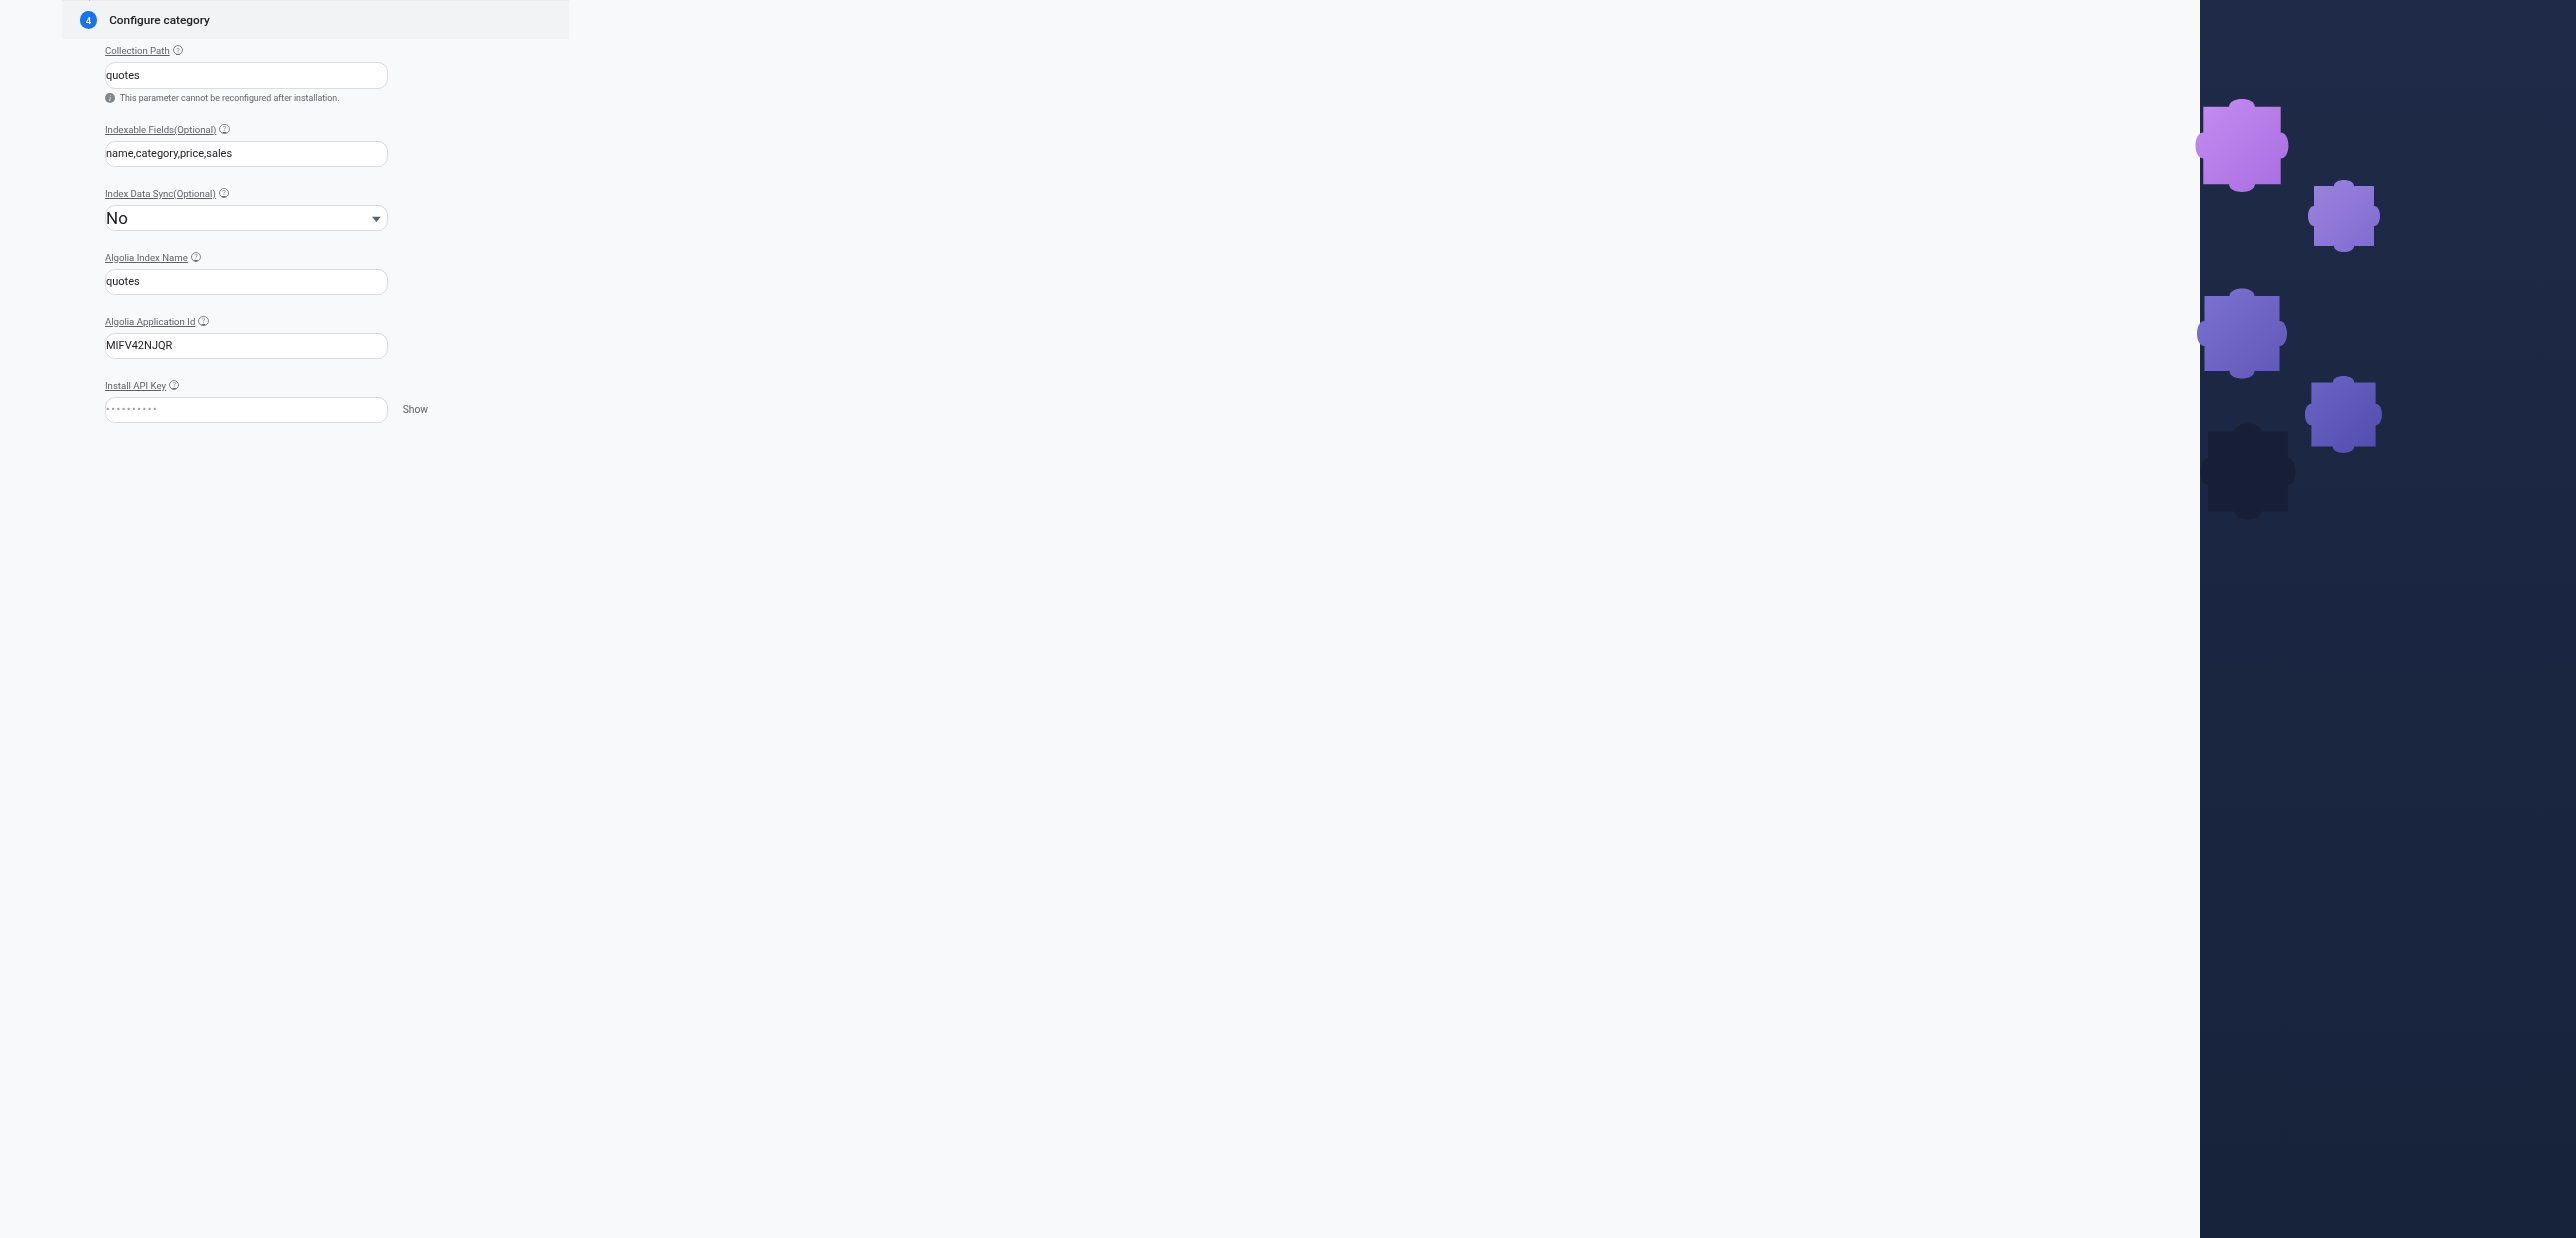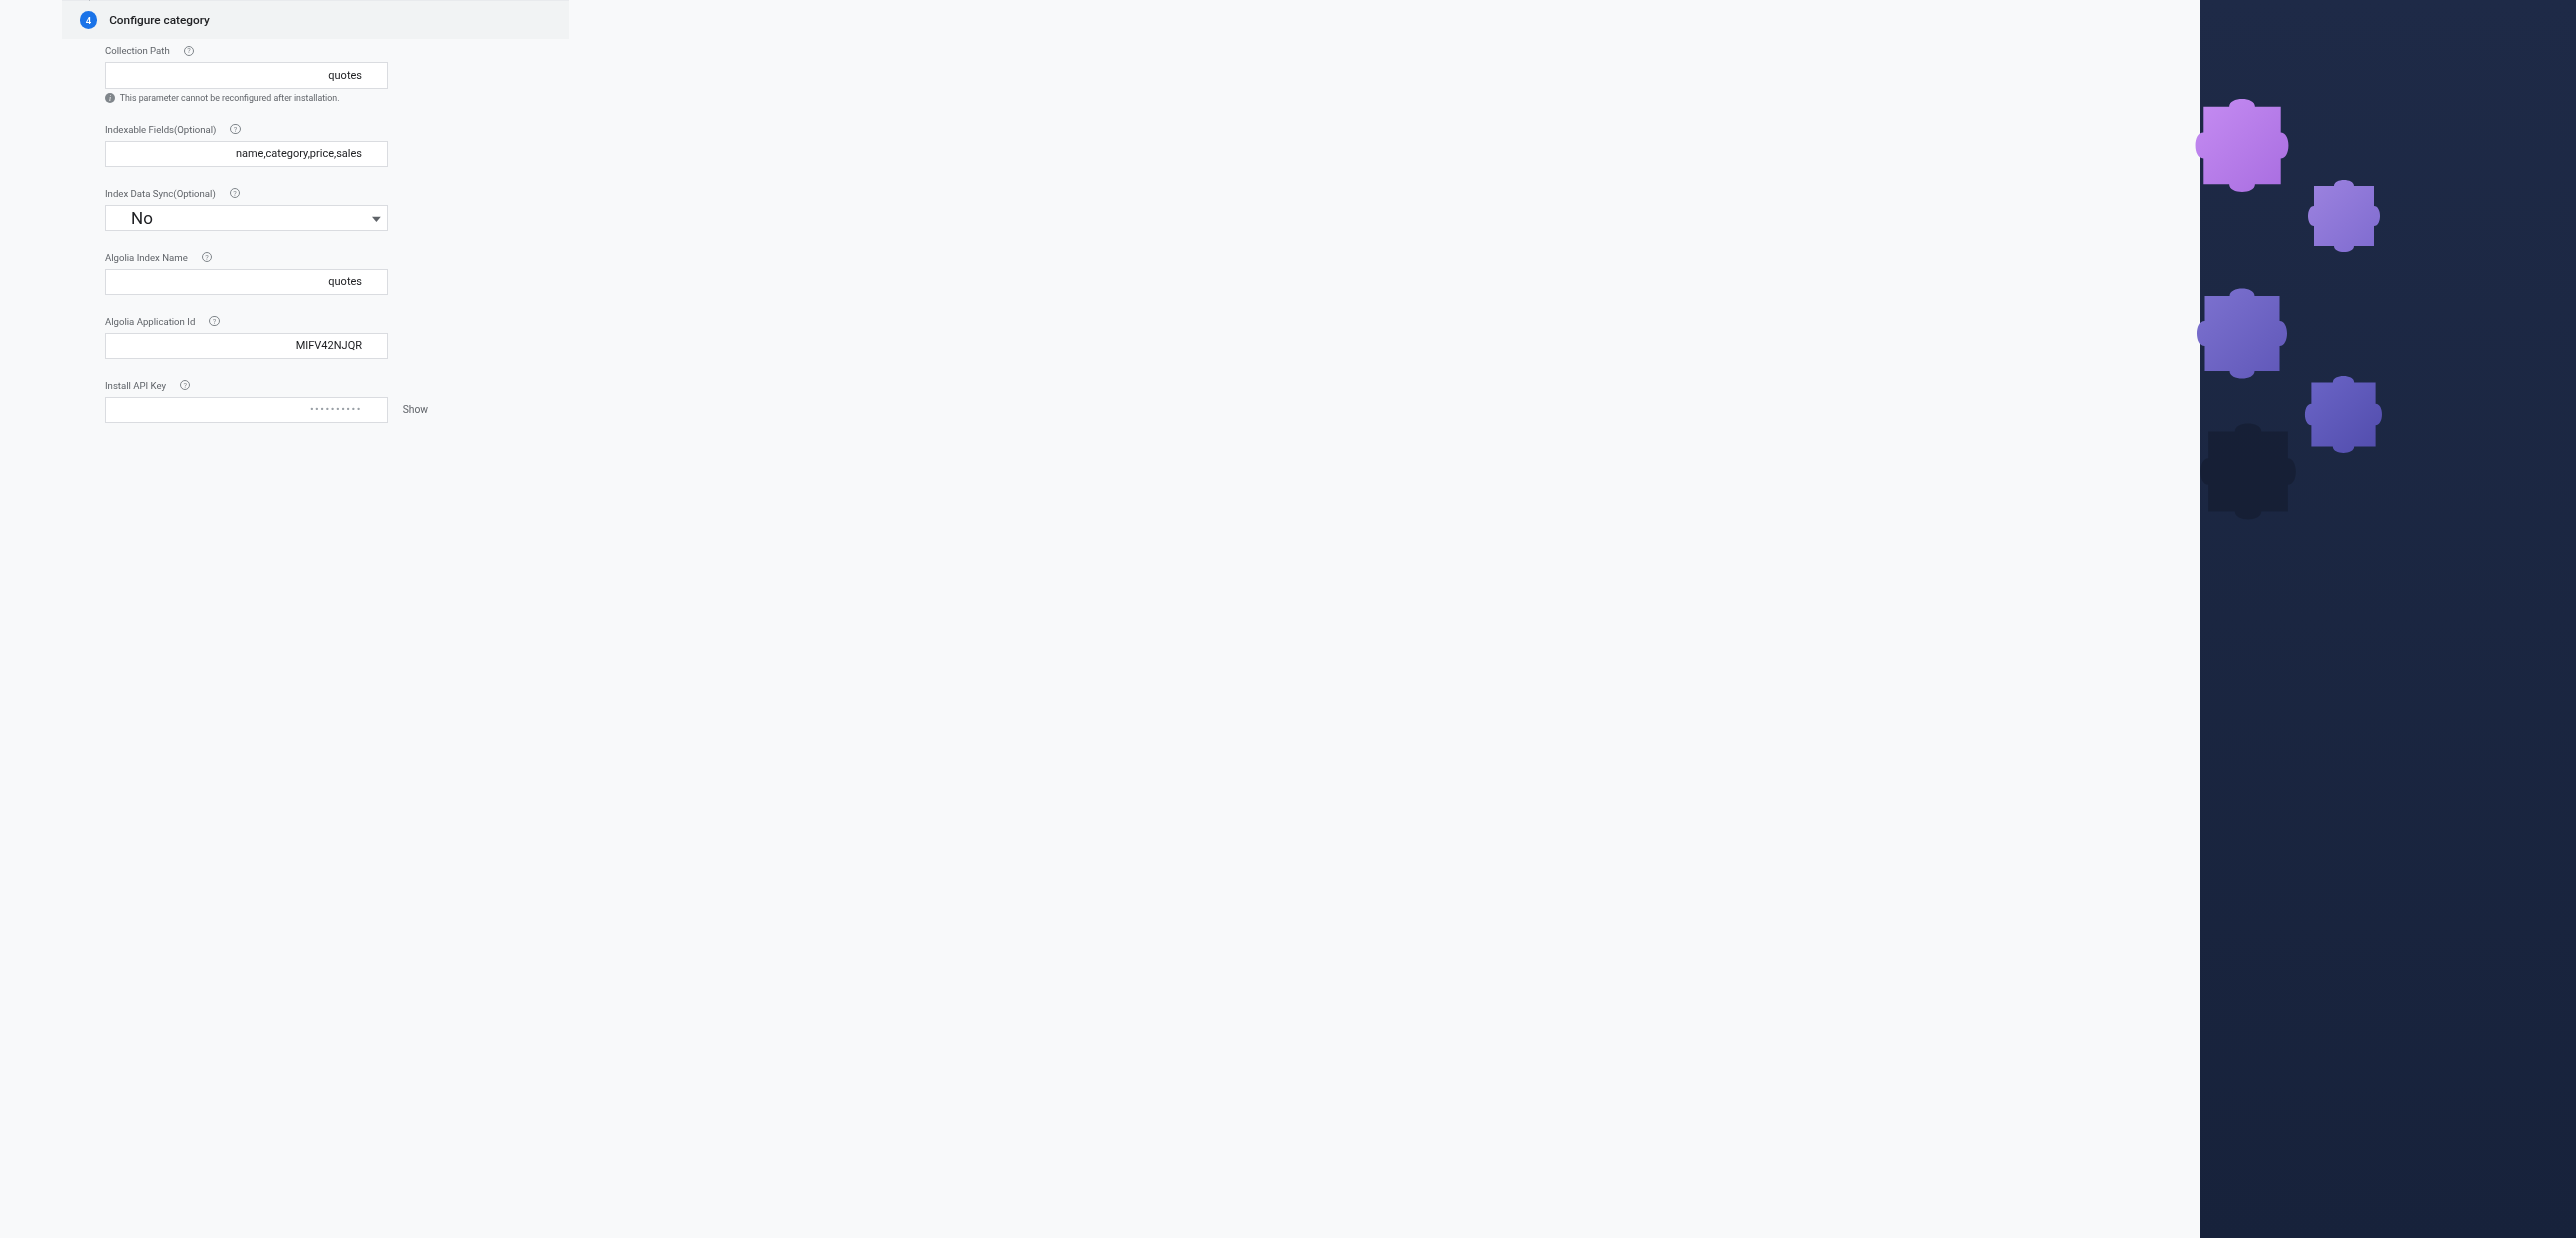--- a/index.html
+++ b/index.html
@@ -62,33 +62,33 @@
   }
   .step-title { font-size: 11.8px; font-weight: 500; color: #202124; }
 
   .form-area {
     margin-left: 105px;
     padding-top: 5.9px;
     width: 324px;
   }
   .field { margin-bottom: 20.6px; }
   .field-label {
-    font-size: 9.6px; color: #5f6368; display: flex; align-items: center;
-    margin-bottom: 5.9px; gap: 14px;
+    font-size: 9.6px; color: #5f6368; display: flex; align-items: flex-start;
+    margin-bottom: 5.9px; gap: 3px; text-decoration: underline;
   }
   .help-circle {
     width: 10.3px; height: 10.3px; border: 0.9px solid #80868b; border-radius: 50%;
     display: inline-flex; align-items: center; justify-content: center;
     font-size: 7.4px; color: #80868b; cursor: pointer; line-height: 1;
   }
   .text-input, .select-input {
     width: 283px; height: 26.5px;
-    border: 0.7px solid #dadce0; border-radius: 0;
-    background: #fff; padding: 0 25px;
-    font-size: 11px; color: #202124; font-family: inherit; text-align: right;
+    border: 0.7px solid #dadce0; border-radius: 10px;
+    background: #fff; padding: 0 0;
+    font-size: 11px; color: #202124; font-family: inherit;
   }
   .text-input.password { letter-spacing: 1.5px; color:#9aa0a6; }
   .select-input {
     display: flex; align-items: center; justify-content: space-between;
     cursor: pointer; font-size: 17px;
     padding-right: 5.9px;
   }
   .select-caret { color:#5f6368; }
   .input-row { display:flex; align-items:center; gap:14.7px; }
   .helper {

